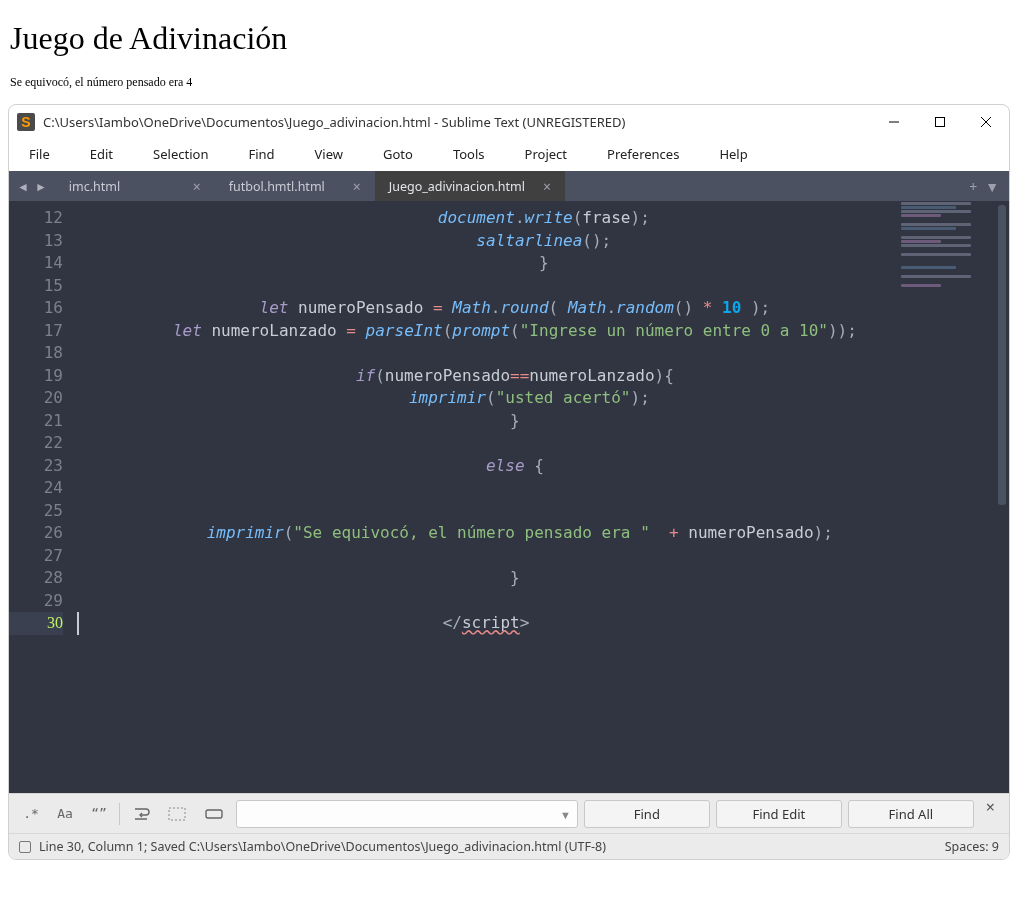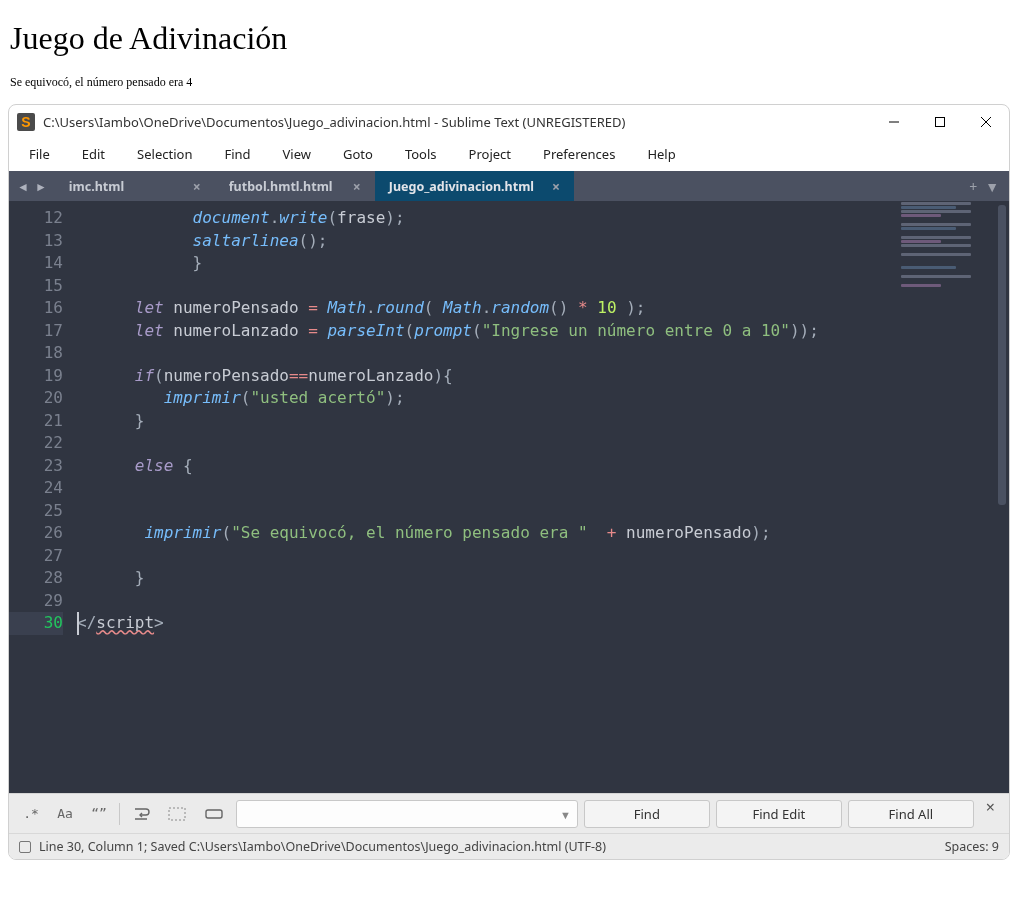--- a/index.html
+++ b/index.html
@@ -27,74 +27,73 @@
     font-size: 14px; color: #ff9800; font-weight: bold;
     margin-right: 8px; border-radius: 2px;
     font-family: sans-serif;
   }
   .titlebar .title { flex: 1; font-size: 13px; color: #333; }
   .win-controls { display: flex; }
   .win-btn { width: 46px; height: 34px; display: flex; align-items: center; justify-content: center; }
   .win-btn svg { stroke: #000; stroke-width: 1; }
   
   .menubar {
-    display: flex; gap: 12px; padding: 4px 10px 6px 10px;
+    display: flex; gap: 20px; padding: 4px 10px 6px 10px;
     font-size: 13px; color: #222;
   }
   .menubar span { padding: 2px 10px; }
 
   .tabbar {
     background: #4b5161; display: flex; align-items: stretch; height: 30px;
     position: relative;
   }
   .tabbar .nav-arrows { display: flex; align-items: center; padding: 0 8px; color: #aeb2bd; font-size: 12px; gap: 6px;}
   .tab {
     display: flex; align-items: center; padding: 0 14px;
     color: #c8ccd4; font-size: 12.5px; position: relative;
     min-width: 160px;
-    font-weight: bold;
-  }
-  .tab.active { background: #0c4a6e; color: #e2e4e9; justify-content: flex-end; }
+  }
+  .tab.active { background: #404040; color: #e2e4e9; justify-content: flex-end; }
   .tab .close { margin-left: auto; color: #9da1ab; font-size: 14px; padding-left: 18px;}
   .tabbar .right-controls { margin-left: auto; display: flex; align-items: center; padding: 0 10px; color: #9da1ab; font-size: 14px; gap: 8px;}
 
   .editor-wrap { display: flex; background: #303541; height: 592px; position: relative; }
   .gutter {
     background: #303541; color: #7a808e; text-align: right;
     padding: 6px 10px 0 0; font-family: Consolas, monospace; font-size: 16px;
     width: 64px; user-select: none; line-height: 22.5px;
     position: relative;
   }
   .gutter .ln { height: 22.5px; position: relative; }
-  .gutter .ln.current { background: #3a404f; color: #22c55e; }
+  .gutter .ln.current { background: #3a404f; color: #bef264; font-family: Liberation Serif, serif; }
   .gutter .marker-yellow::before {
     content: ""; position: absolute; left: -6px; top: 1px; width: 4px; height: 20px; background: #d8a657;
   }
   .gutter .marker-green::before {
     content: ""; position: absolute; left: -6px; top: 1px; width: 4px; height: 20px; background: #7c9e5c;
   }
   .gutter-outer { position: absolute; left:0; top:0; bottom:0; width:6px; background:#303541;}
   
   .code {
     flex: 1; padding: 6px 0 0 4px; font-family: Consolas, monospace;
     font-size: 16px; line-height: 22.5px; white-space: pre; color: #c8ccd4;
-    position: relative; overflow: hidden;
+    position: relative; overflow: hidden; text-align: center;
   }
   .code .line { height: 22.5px; }
   .code .line.cl { position: relative; }
   .code .line.cl::before {
     content:""; position:absolute; left:0; top:0; width:2px; height:100%; background:#c8ccd4;
   }
 
   .c-kw { color: #a89bc9; font-style: italic; }
   .c-fn { color: #77bdfb; font-style: italic; }
   .c-var { color: #c8ccd4; }
   .c-obj { color: #77bdfb; font-style: italic; }
   .c-op { color: #e68a8a; }
-  .c-num { color: #bef264; }
+  .c-num { color: #0ea5e9; font-weight: bold; }
   .c-str { color: #8fbf7f; }
   .c-pun { color: #a4adb9; }
   .c-tagn { text-decoration: underline wavy #e68a8a; text-decoration-skip-ink: none; }
 
   .minimap {
     width: 100px; background: #303541; position: relative;
     border-left: 0;
   }
   .minimap .mm-line { height: 3px; margin: 1px 6px; border-radius: 1px; }
   .mm-a { background:#5e6475; width:70%; }

